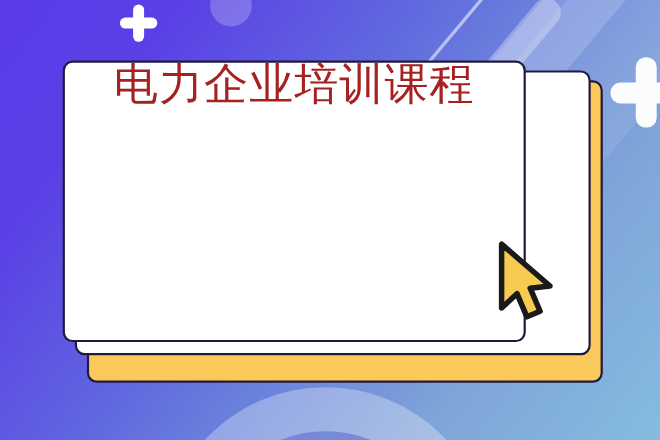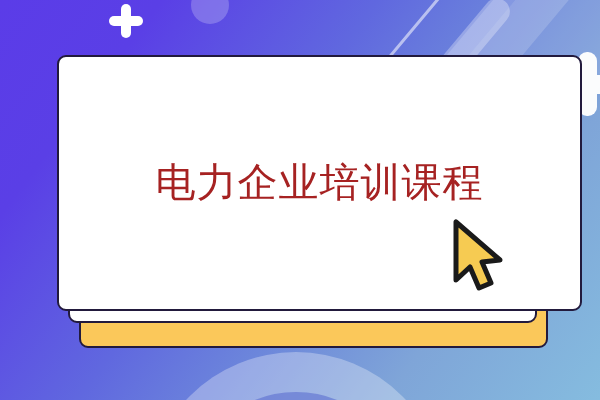--- a/index.html
+++ b/index.html
@@ -118,24 +118,23 @@
     width: 469px; height: 275px;
     background: #FBC85A;
   }
   .card-back-white {
     left: 68px;  top: 64px;
     width: 469px; height: 259px;
     background: #ffffff;
   }
   .card-front {
     left: 57px;  top: 55px;
-    width: 525px; height: 256px;
+    width: 421px; height: 256px;
     background: #ffffff;
     display: flex;
-    align-items: center;
     justify-content: center;
   }
 
   .slide-title {
     font-family: "Liberation Serif", "DejaVu Serif", serif;
     font-size: 40px;
     line-height: 1;
     letter-spacing: 1px;
     color: #A62222;
     white-space: nowrap;

